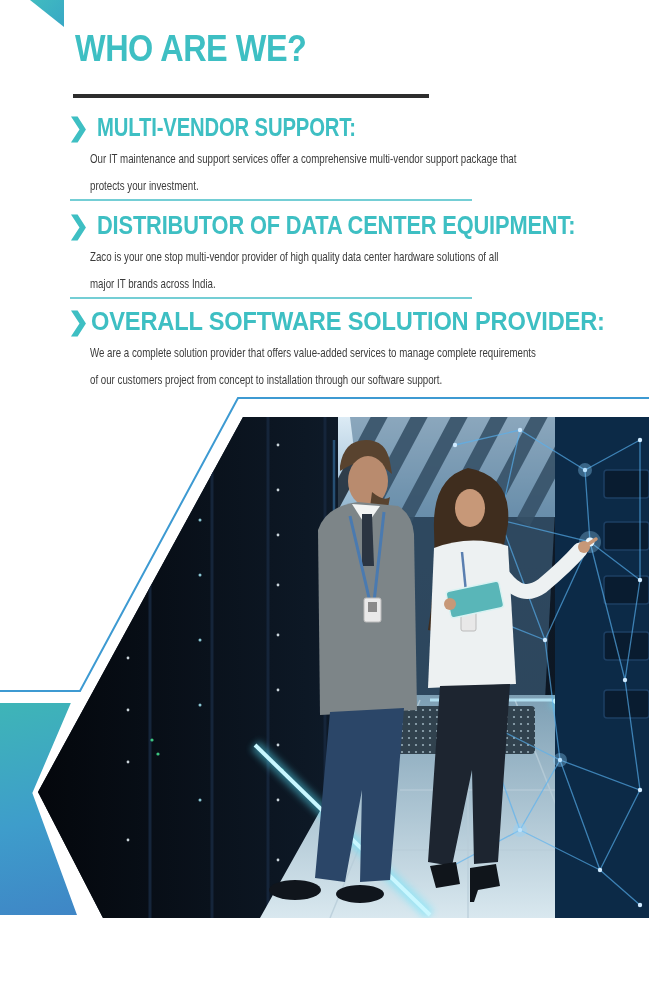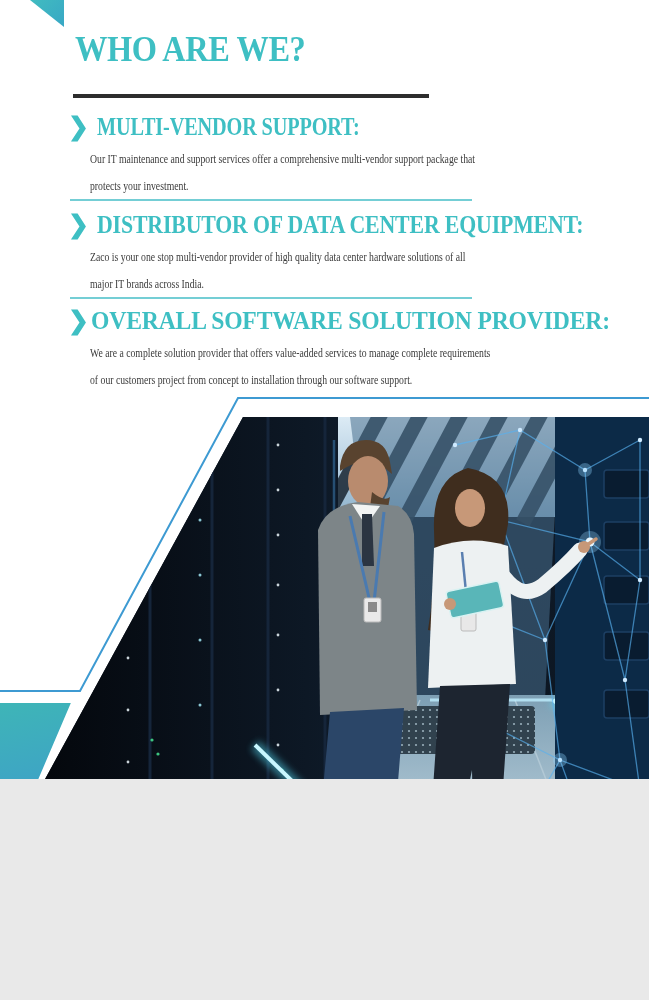--- a/index.html
+++ b/index.html
@@ -1,17 +1,17 @@
 <!DOCTYPE html>
 <html><head>
 <meta charset="utf-8">
 <style>
   html,body{margin:0;padding:0;background:#e9e9e9;}
-  .stage{position:relative;width:649px;height:779px;background:#ffffff;overflow:hidden;
-         font-family:Liberation Serif, serif;}
+  .stage{position:relative;width:649px;height:1000px;background:#ffffff;overflow:hidden;
+         font-family:Liberation Sans, sans-serif;}
 
   
   .corner-triangle{position:absolute;left:30px;top:0;width:34px;height:27px;
     clip-path:polygon(0 0,100% 0,100% 100%);
     background:linear-gradient(135deg,#41BCC0 0%,#38A7C5 100%);}
 
   
   .page-title{position:absolute;left:75px;top:28px;font-size:36px;font-weight:bold;
     color:#3EBFC3;letter-spacing:-0.5px;white-space:nowrap;
     transform:scaleX(.90);transform-origin:0 0;line-height:42px;}

